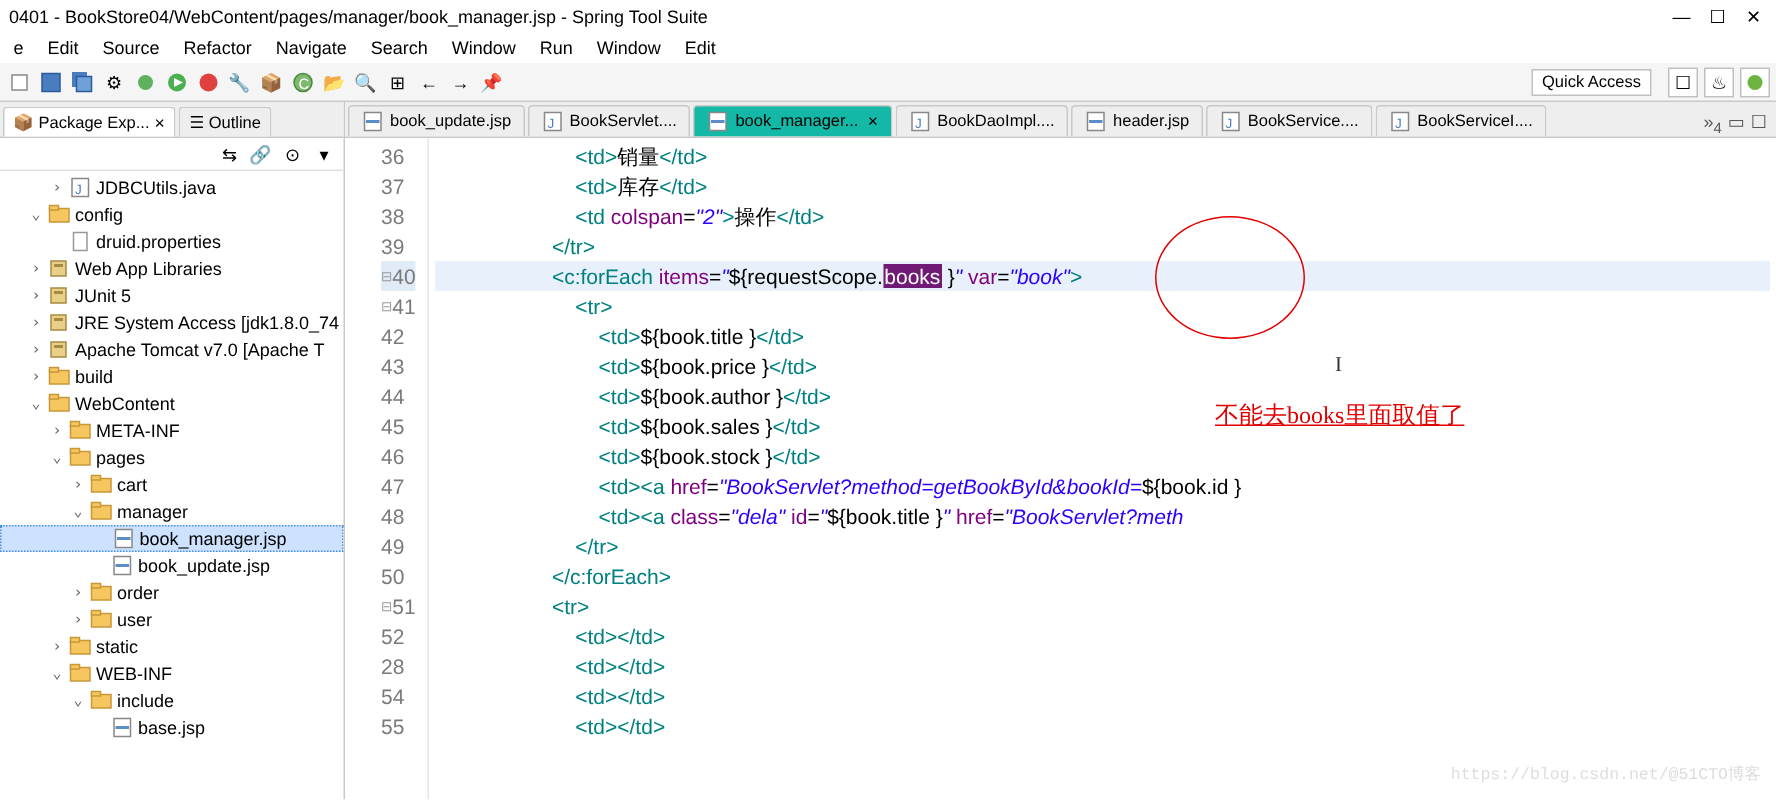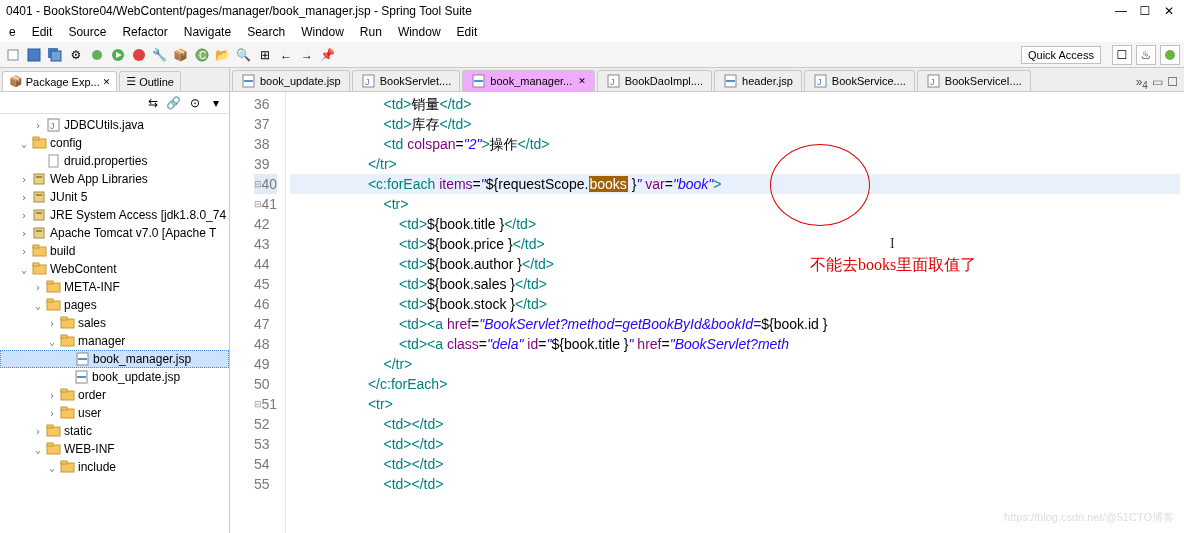--- a/index.html
+++ b/index.html
@@ -20,37 +20,37 @@
 .sb-toolbar { height:22px; display:flex; justify-content:flex-end; align-items:center; gap:3px; padding-right:4px; border-bottom:1px solid #e0e0e0; }
 .tree { flex:1; overflow:auto; padding:2px 0; font-size:12px; }
 .tree-item { display:flex; align-items:center; height:18px; padding-left:4px; white-space:nowrap; cursor:default; }
 .tree-item.sel { background:#cce2ff; border:1px dotted #4a90e2; }
 .twist { width:12px; text-align:center; color:#666; font-size:10px; font-family:monospace; }
 .ticon { width:16px; height:14px; margin:0 2px; }
 .ind { display:inline-block; }
 .editor-area { flex:1; display:flex; flex-direction:column; min-width:0; }
 .ed-tabs { height:24px; display:flex; align-items:flex-end; background:#eee; border-bottom:1px solid #c9c9c9; overflow:hidden; }
 .ed-tab { padding:3px 8px; border:1px solid #c9c9c9; border-bottom:none; background:#eee; font-size:11px; margin-left:2px; border-radius:3px 3px 0 0; display:flex; align-items:center; gap:3px; white-space:nowrap; }
-.ed-tab.active { background:#f0abfc; }
+.ed-tab.active { background:#14b8a6; }
 .editor { flex:1; display:flex; overflow:auto; font-family:Consolas,monospace; font-size:14px; line-height:20px; position:relative; }
 .gutter { background:#fff; border-right:1px solid #e5e5e5; padding:2px 8px 2px 24px; color:#7a7a7a; user-select:none; }
 .gutter .ln { height:20px; }
 .gutter .ln.hl { background:#e0ebf7; }
 .code { flex:1; padding:2px 4px; white-space:pre; }
 .code .row { height:20px; }
 .code .row.hl { background:#e8f0fb; }
 .tag { color:#008080; }
 .attr { color:#7f007f; }
 .str { color:#2a00ff; font-style:italic; }
 .txt { color:#000; }
 .el { color:#000; }
-.sel-word { background:#a16207; color:#fff; padding:0 1px; }
+.sel-word { background:#701a75; color:#fff; padding:0 1px; }
 .annotation { position:absolute; color:#e00000; font-size:16px; font-family:"Microsoft YaHei"; }
 .circle { position:absolute; border:1.5px solid #e00000; border-radius:50%; }
-.watermark { position:absolute; right:10px; bottom:6px; color:#ddd; font-size:11px; }
+.watermark { position:absolute; right:10px; bottom:6px; color:#ddd; font-size:11px;font-family:Liberation Mono, monospace; }
 .ed-right-icons { margin-left:auto; display:flex; gap:4px; padding-right:6px; color:#555; }
 .persp { display:flex; gap:4px; margin-left:8px; }
 .persp .pbtn { width:20px; height:20px; border:1px solid #c0c0c0; display:flex; align-items:center; justify-content:center; background:#fff; }
 svg { display:block; }
 </style>
 </head>
 <body>
 
 <div class="titlebar">
   <span class="title">0401 - BookStore04/WebContent/pages/manager/book_manager.jsp - Spring Tool Suite</span>
@@ -274,21 +274,21 @@
         </div>
         <div class="tree-item">
           <span class="ind" style="width:42px"></span>
           <span class="twist">›</span>
           <span class="ticon">
             <svg width="16" height="14">
               <rect x="1" y="3" width="13" height="9" fill="#f5c75e" stroke="#c9973a"></rect>
               <rect x="1" y="1" width="6" height="3" fill="#f5c75e" stroke="#c9973a"></rect>
             </svg>
           </span>
-          <span>sales</span>
+          <span>cart</span>
         </div>
         <div class="tree-item">
           <span class="ind" style="width:42px"></span>
           <span class="twist">⌄</span>
           <span class="ticon">
             <svg width="16" height="14">
               <rect x="1" y="3" width="13" height="9" fill="#f5c75e" stroke="#c9973a"></rect>
               <rect x="1" y="1" width="6" height="3" fill="#f5c75e" stroke="#c9973a"></rect>
             </svg>
           </span>
@@ -363,20 +363,31 @@
         <div class="tree-item">
           <span class="ind" style="width:42px"></span>
           <span class="twist">⌄</span>
           <span class="ticon">
             <svg width="16" height="14">
               <rect x="1" y="3" width="13" height="9" fill="#f5c75e" stroke="#c9973a"></rect>
               <rect x="1" y="1" width="6" height="3" fill="#f5c75e" stroke="#c9973a"></rect>
             </svg>
           </span>
           <span>include</span>
+        </div>
+        <div class="tree-item">
+          <span class="ind" style="width:56px"></span>
+          <span class="twist"></span>
+          <span class="ticon">
+            <svg width="16" height="14">
+              <rect x="2" y="1" width="11" height="12" fill="#fff" stroke="#888"></rect>
+              <rect x="3" y="6" width="9" height="2" fill="#5b8dc9"></rect>
+            </svg>
+          </span>
+          <span>base.jsp</span>
         </div>
       </div>
   </div>
 
   <div class="editor-area">
     <div class="ed-tabs" id="edtabs">
     <div class="ed-tab">
           <span>
             <svg width="16" height="14">
               <rect x="2" y="1" width="11" height="12" fill="#fff" stroke="#888"></rect>
@@ -458,24 +469,24 @@
           <div class="ln">43</div>
           <div class="ln">44</div>
           <div class="ln">45</div>
           <div class="ln">46</div>
           <div class="ln">47</div>
           <div class="ln">48</div>
           <div class="ln">49</div>
           <div class="ln">50</div>
           <div class="ln"><span style="float:left;color:#999;font-size:9px;">⊟</span>51</div>
           <div class="ln">52</div>
-          <div class="ln">53</div>
+          <div class="ln">28</div>
           <div class="ln">54</div>
           <div class="ln">55</div>
         </div>
       <div class="code" id="code"><div class="row">                        <span class="tag">&lt;td&gt;</span><span class="txt">销量</span><span class="tag">&lt;/td&gt;</span></div><div class="row">                        <span class="tag">&lt;td&gt;</span><span class="txt">库存</span><span class="tag">&lt;/td&gt;</span></div><div class="row">                        <span class="tag">&lt;td</span> <span class="attr">colspan</span>=<span class="str">"2"</span><span class="tag">&gt;</span><span class="txt">操作</span><span class="tag">&lt;/td&gt;</span></div><div class="row">                    <span class="tag">&lt;/tr&gt;</span></div><div class="row hl">                    <span class="tag">&lt;c:forEach</span> <span class="attr">items</span>=<span class="str">"</span><span class="el">${requestScope.</span><span class="sel-word">books</span><span class="el"> }</span><span class="str">"</span> <span class="attr">var</span>=<span class="str">"book"</span><span class="tag">&gt;</span></div><div class="row">                        <span class="tag">&lt;tr&gt;</span></div><div class="row">                            <span class="tag">&lt;td&gt;</span><span class="el">${book.title }</span><span class="tag">&lt;/td&gt;</span></div><div class="row">                            <span class="tag">&lt;td&gt;</span><span class="el">${book.price }</span><span class="tag">&lt;/td&gt;</span></div><div class="row">                            <span class="tag">&lt;td&gt;</span><span class="el">${book.author }</span><span class="tag">&lt;/td&gt;</span></div><div class="row">                            <span class="tag">&lt;td&gt;</span><span class="el">${book.sales }</span><span class="tag">&lt;/td&gt;</span></div><div class="row">                            <span class="tag">&lt;td&gt;</span><span class="el">${book.stock }</span><span class="tag">&lt;/td&gt;</span></div><div class="row">                            <span class="tag">&lt;td&gt;&lt;a</span> <span class="attr">href</span>=<span class="str">"BookServlet?method=getBookById&amp;bookId=</span><span class="el">${book.id }</span></div><div class="row">                            <span class="tag">&lt;td&gt;&lt;a</span> <span class="attr">class</span>=<span class="str">"dela"</span> <span class="attr">id</span>=<span class="str">"</span><span class="el">${book.title }</span><span class="str">"</span> <span class="attr">href</span>=<span class="str">"BookServlet?meth</span></div><div class="row">                        <span class="tag">&lt;/tr&gt;</span></div><div class="row">                    <span class="tag">&lt;/c:forEach&gt;</span></div><div class="row">                    <span class="tag">&lt;tr&gt;</span></div><div class="row">                        <span class="tag">&lt;td&gt;&lt;/td&gt;</span></div><div class="row">                        <span class="tag">&lt;td&gt;&lt;/td&gt;</span></div><div class="row">                        <span class="tag">&lt;td&gt;&lt;/td&gt;</span></div><div class="row">                        <span class="tag">&lt;td&gt;&lt;/td&gt;</span></div></div>
       <div class="circle" style="left:540px; top:52px; width:100px; height:82px;"></div>
-      <div class="annotation" style="left:580px; top:163px;">不能去books里面取值了</div>
+      <div class="annotation" style="left:580px; top:176px;text-decoration:underline;">不能去books里面取值了</div>
       <span style="position:absolute; left:660px; top:142px; font-family:serif; color:#333;">I</span>
       <div class="watermark">https://blog.csdn.net/@51CTO博客</div>
     </div>
   </div>
 </div>
 
 </body></html>

